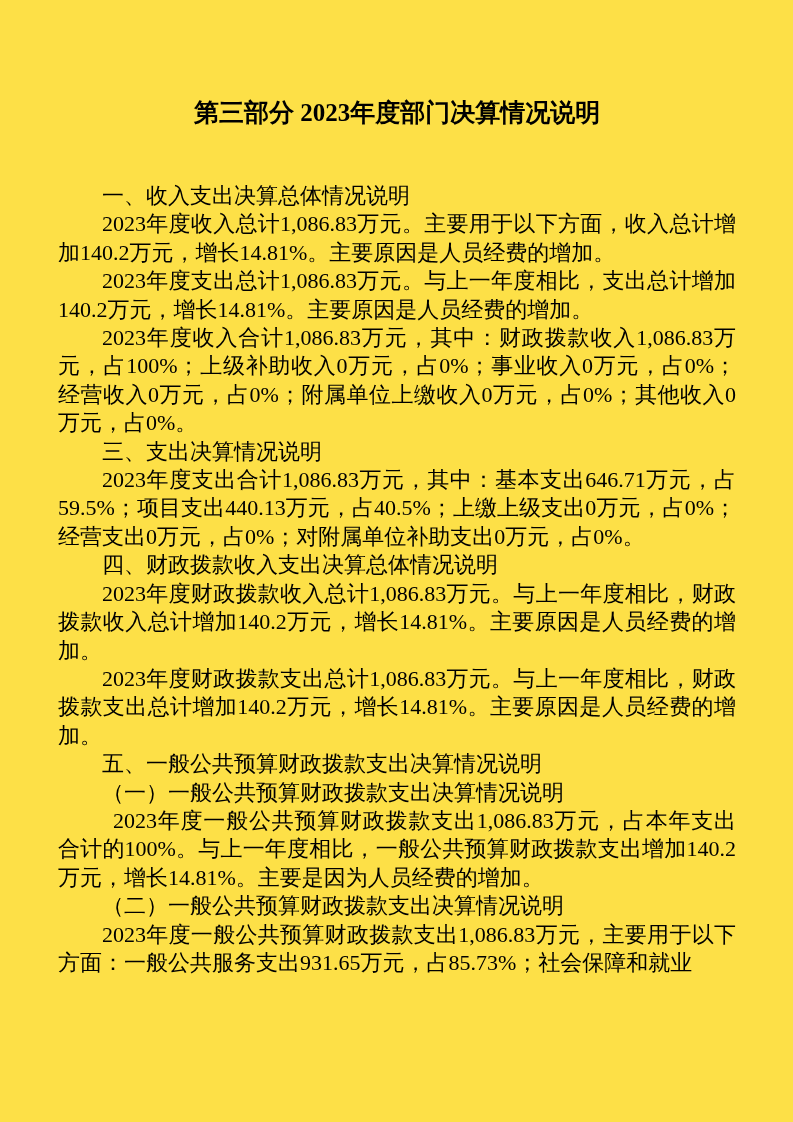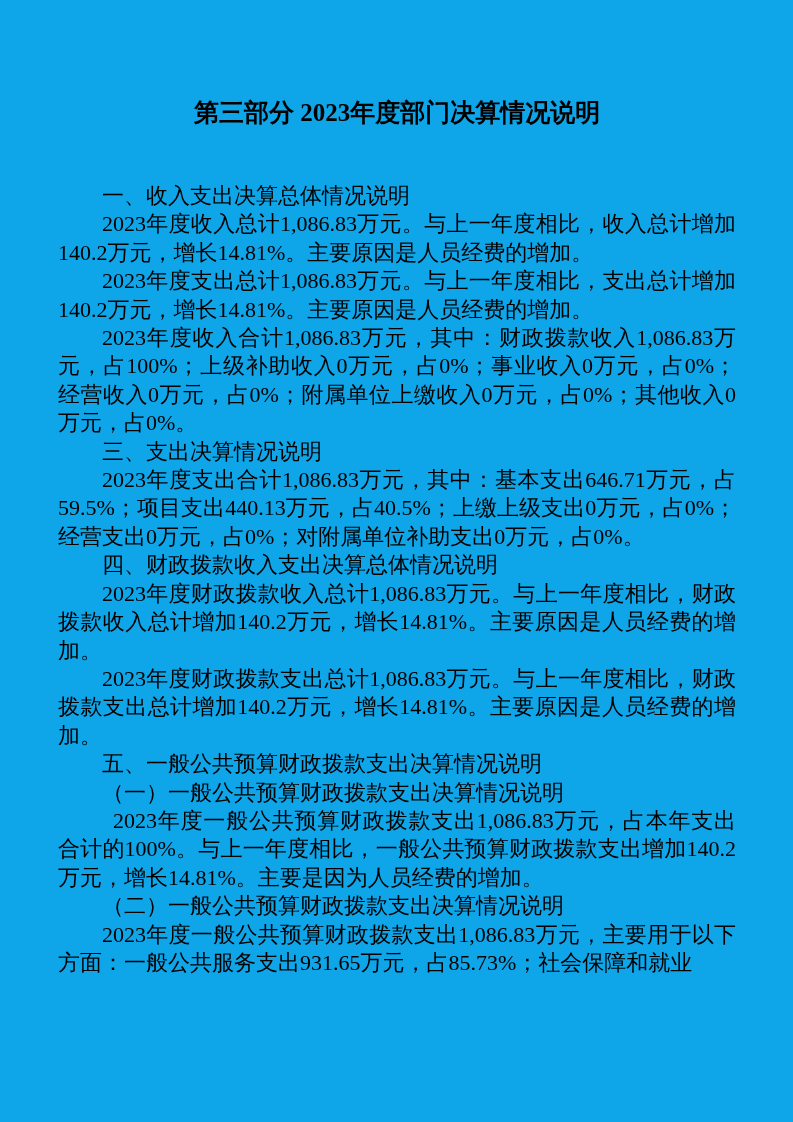--- a/index.html
+++ b/index.html
@@ -5,21 +5,21 @@
   * { box-sizing: border-box; }
   html, body {
     margin: 0;
     padding: 0;
     background: #ffffff;
   }
   .page {
     position: relative;
     width: 793px;
     height: 1122px;
-    background: #0ea5e9;
+    background: #fde047;
     color: #000000;
     overflow: hidden;
     padding: 96px 57px 0 58px;
     font-family: "Liberation Serif", "DejaVu Serif", serif;
   }
   .doc-title {
     text-align: center;
     font-size: 25px;
     font-weight: bold;
     line-height: 33px;
@@ -45,21 +45,21 @@
   }
 </style>
 </head>
 <body>
 
 <div class="page">
 
   <h1 class="doc-title">第三部分 2023年度部门决算情况说明</h1>
 
   <h2 class="sec-heading">一、收入支出决算总体情况说明</h2>
-  <p class="body-para">2023年度收入总计1,086.83万元。与上一年度相比，收入总计增加140.2万元，增长14.81%。主要原因是人员经费的增加。</p>
+  <p class="body-para">2023年度收入总计1,086.83万元。主要用于以下方面，收入总计增加140.2万元，增长14.81%。主要原因是人员经费的增加。</p>
   <p class="body-para">2023年度支出总计1,086.83万元。与上一年度相比，支出总计增加140.2万元，增长14.81%。主要原因是人员经费的增加。</p>
 
   <p class="body-para">2023年度收入合计1,086.83万元，其中：财政拨款收入1,086.83万元，占100%；上级补助收入0万元，占0%；事业收入0万元，占0%；经营收入0万元，占0%；附属单位上缴收入0万元，占0%；其他收入0万元，占0%。</p>
 
   <h2 class="sec-heading">三、支出决算情况说明</h2>
   <p class="body-para">2023年度支出合计1,086.83万元，其中：基本支出646.71万元，占59.5%；项目支出440.13万元，占40.5%；上缴上级支出0万元，占0%；经营支出0万元，占0%；对附属单位补助支出0万元，占0%。</p>
 
   <h2 class="sec-heading">四、财政拨款收入支出决算总体情况说明</h2>
   <p class="body-para">2023年度财政拨款收入总计1,086.83万元。与上一年度相比，财政拨款收入总计增加140.2万元，增长14.81%。主要原因是人员经费的增加。</p>
   <p class="body-para">2023年度财政拨款支出总计1,086.83万元。与上一年度相比，财政拨款支出总计增加140.2万元，增长14.81%。主要原因是人员经费的增加。</p>

